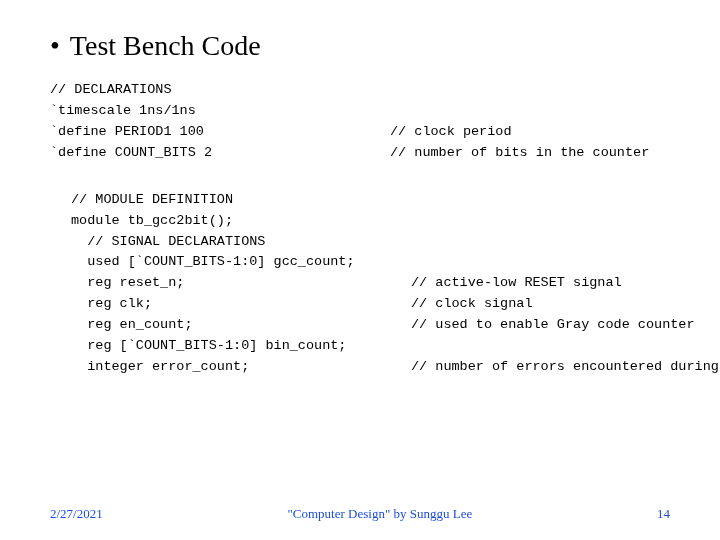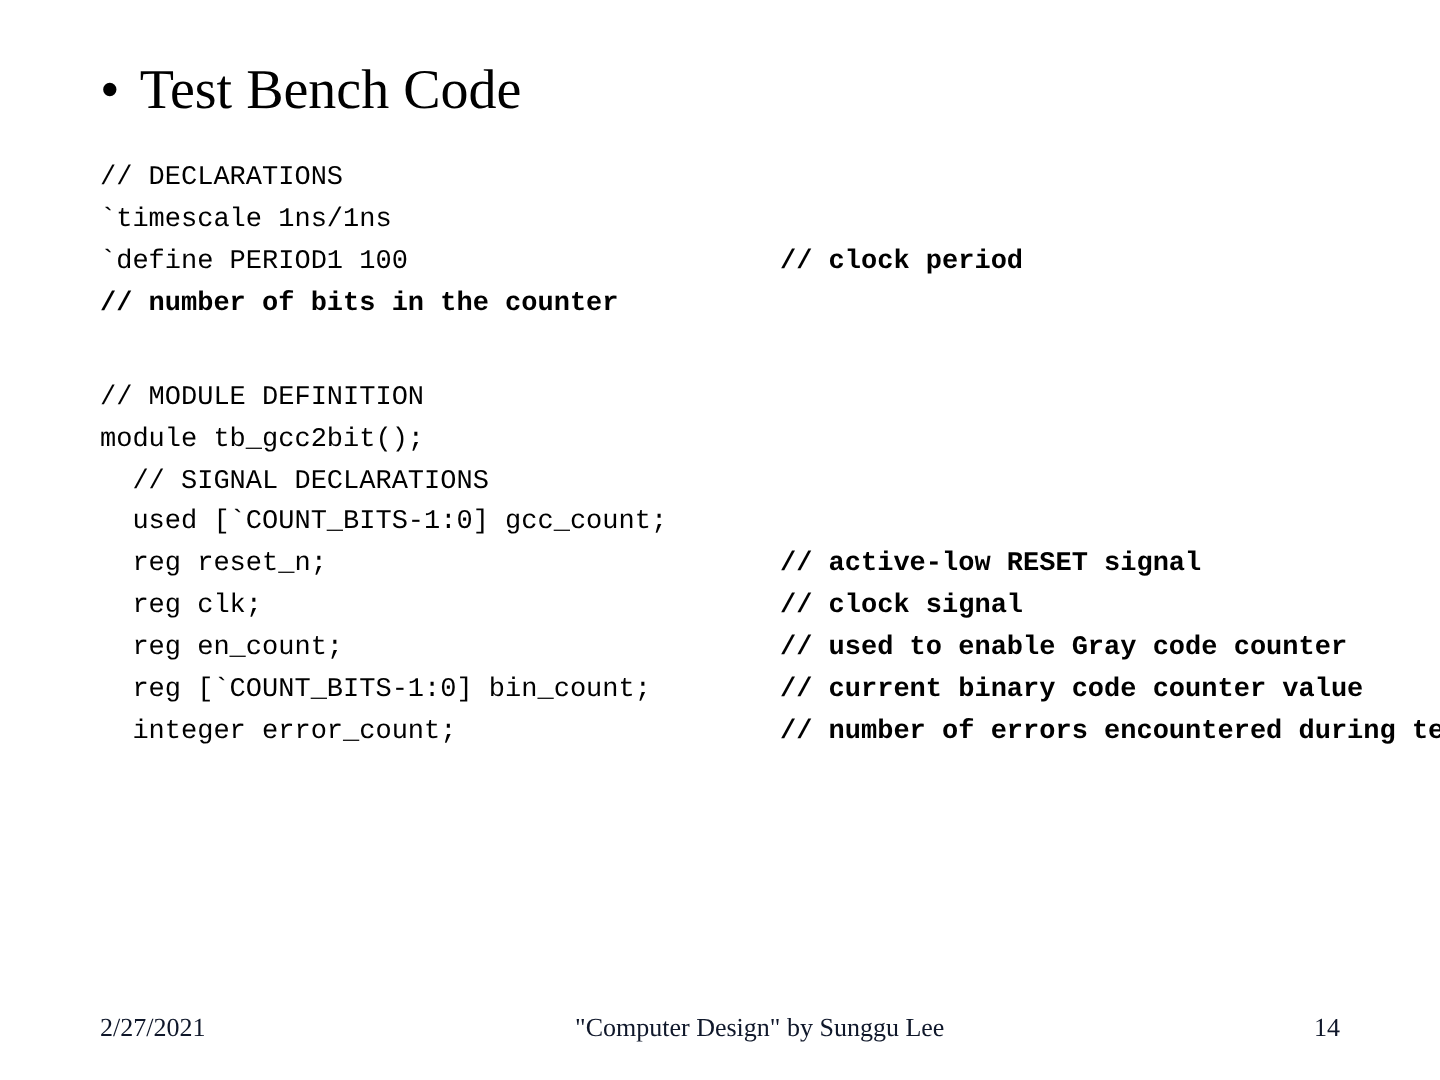--- a/index.html
+++ b/index.html
@@ -52,50 +52,50 @@
     .code-text {
       white-space: pre;
     }
 
     .definitions-block {
       margin-bottom: 4px;
     }
 
     .module-block {
       margin-top: 10px;
+      margin-left: 21px;
     }
 
     .two-col-line {
       display: flex;
       width: 100%;
       align-items: center;
     }
 
     .col-left {
       width: 340px;
       white-space: pre;
       flex-shrink: 0;
     }
 
     .col-right {
       white-space: pre;
-      font-weight: bold;
     }
 
     .footer {
       position: absolute;
       bottom: 18px;
       left: 50px;
       right: 50px;
       display: flex;
       justify-content: space-between;
       align-items: center;
       font-family: 'Times New Roman', Times, serif;
       font-size: 13px;
-      color: #0f172a;
+      color: #1d4ed8;
     }
   </style>
 </head>
 <body>
 
 <div class="slide-container">
 
   <div class="slide-title">
     <span class="bullet-point">•</span>
     <span>Test Bench Code</span>
@@ -108,20 +108,21 @@
         <span class="code-text">// DECLARATIONS</span>
       </div>
       <div class="code-line">
         <span class="code-text">`timescale 1ns/1ns</span>
       </div>
       <div class="two-col-line">
         <span class="col-left">`define PERIOD1 100</span>
         <span class="col-right">// clock period</span>
       </div>
       <div class="two-col-line">
+        <span class="col-left">`define COUNT_BITS 2</span>
         <span class="col-right">// number of bits in the counter</span>
       </div>
     </div>
 
     <div style="height: 12px;"></div>
 
     <div class="module-block">
       <div class="code-line">
         <span class="code-text">// MODULE DEFINITION</span>
       </div>
@@ -146,21 +147,20 @@
         <span class="col-right">// clock signal</span>
       </div>
 
       <div class="two-col-line">
         <span class="col-left">  reg en_count;</span>
         <span class="col-right">// used to enable Gray code counter</span>
       </div>
 
       <div class="two-col-line">
         <span class="col-left">  reg [`COUNT_BITS-1:0] bin_count;</span>
-        <span class="col-right">// current binary code counter value</span>
       </div>
 
       <div class="two-col-line">
         <span class="col-left">  integer error_count;</span>
         <span class="col-right">// number of errors encountered during test</span>
       </div>
     </div>
   </div>
 
   <div class="footer">

